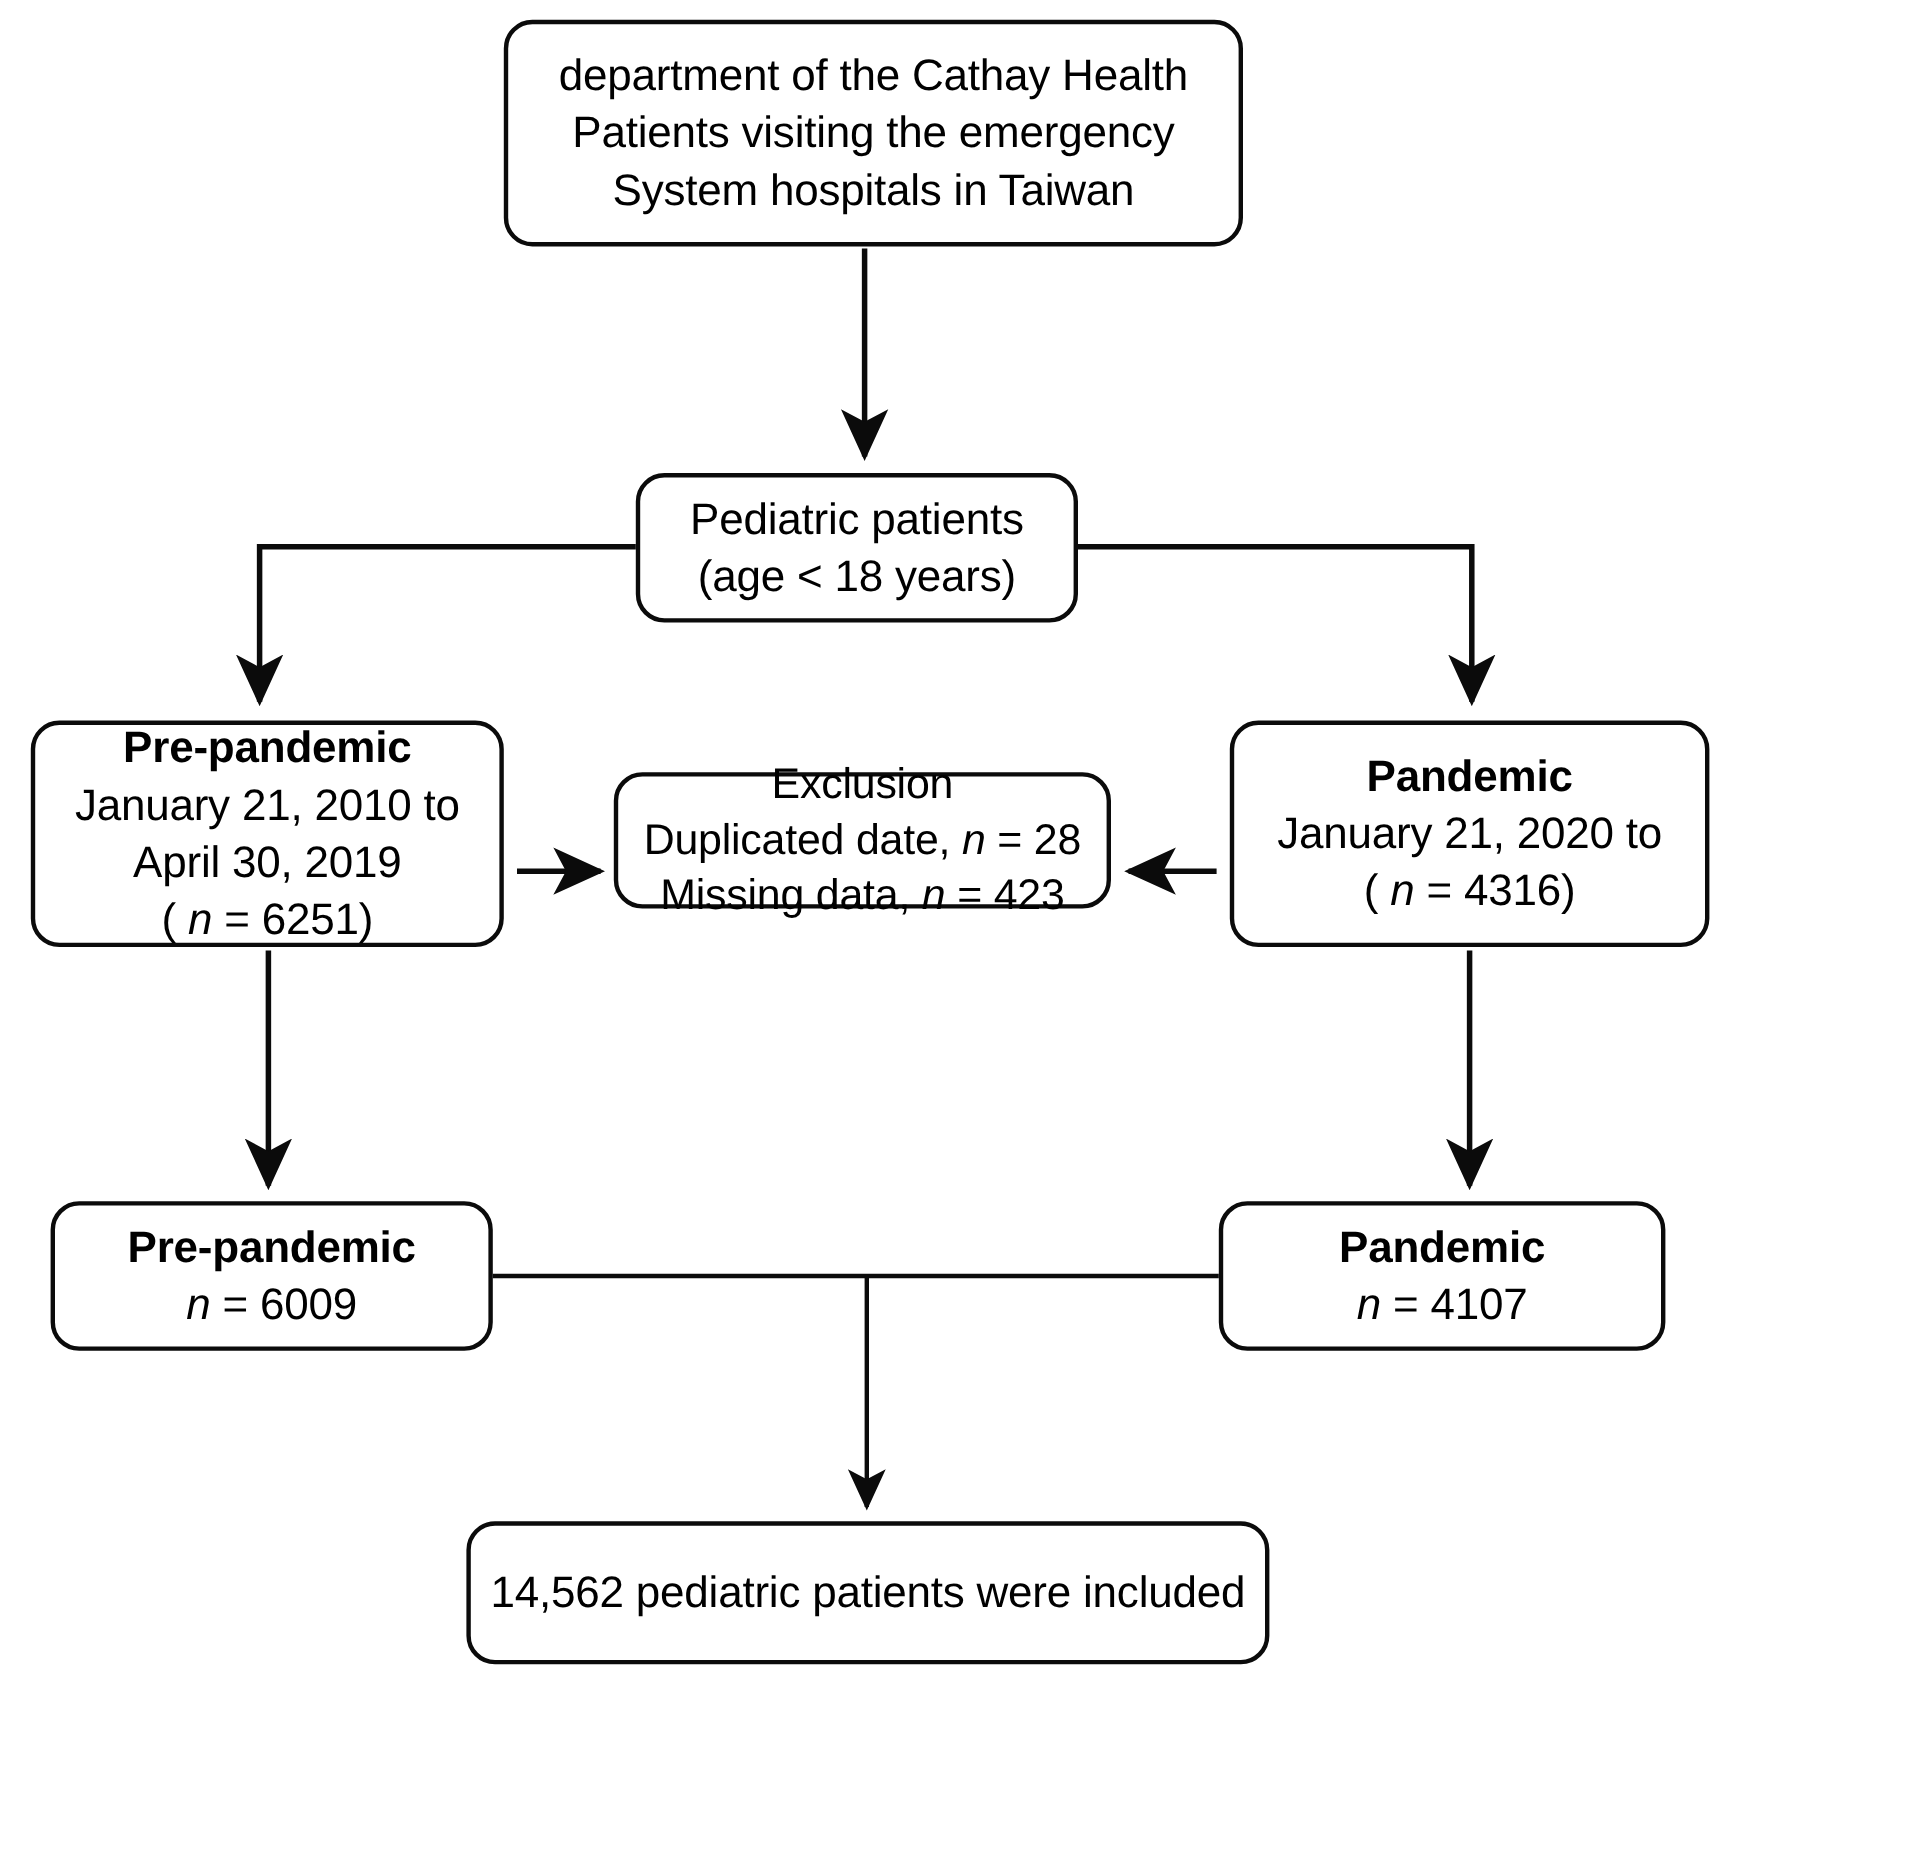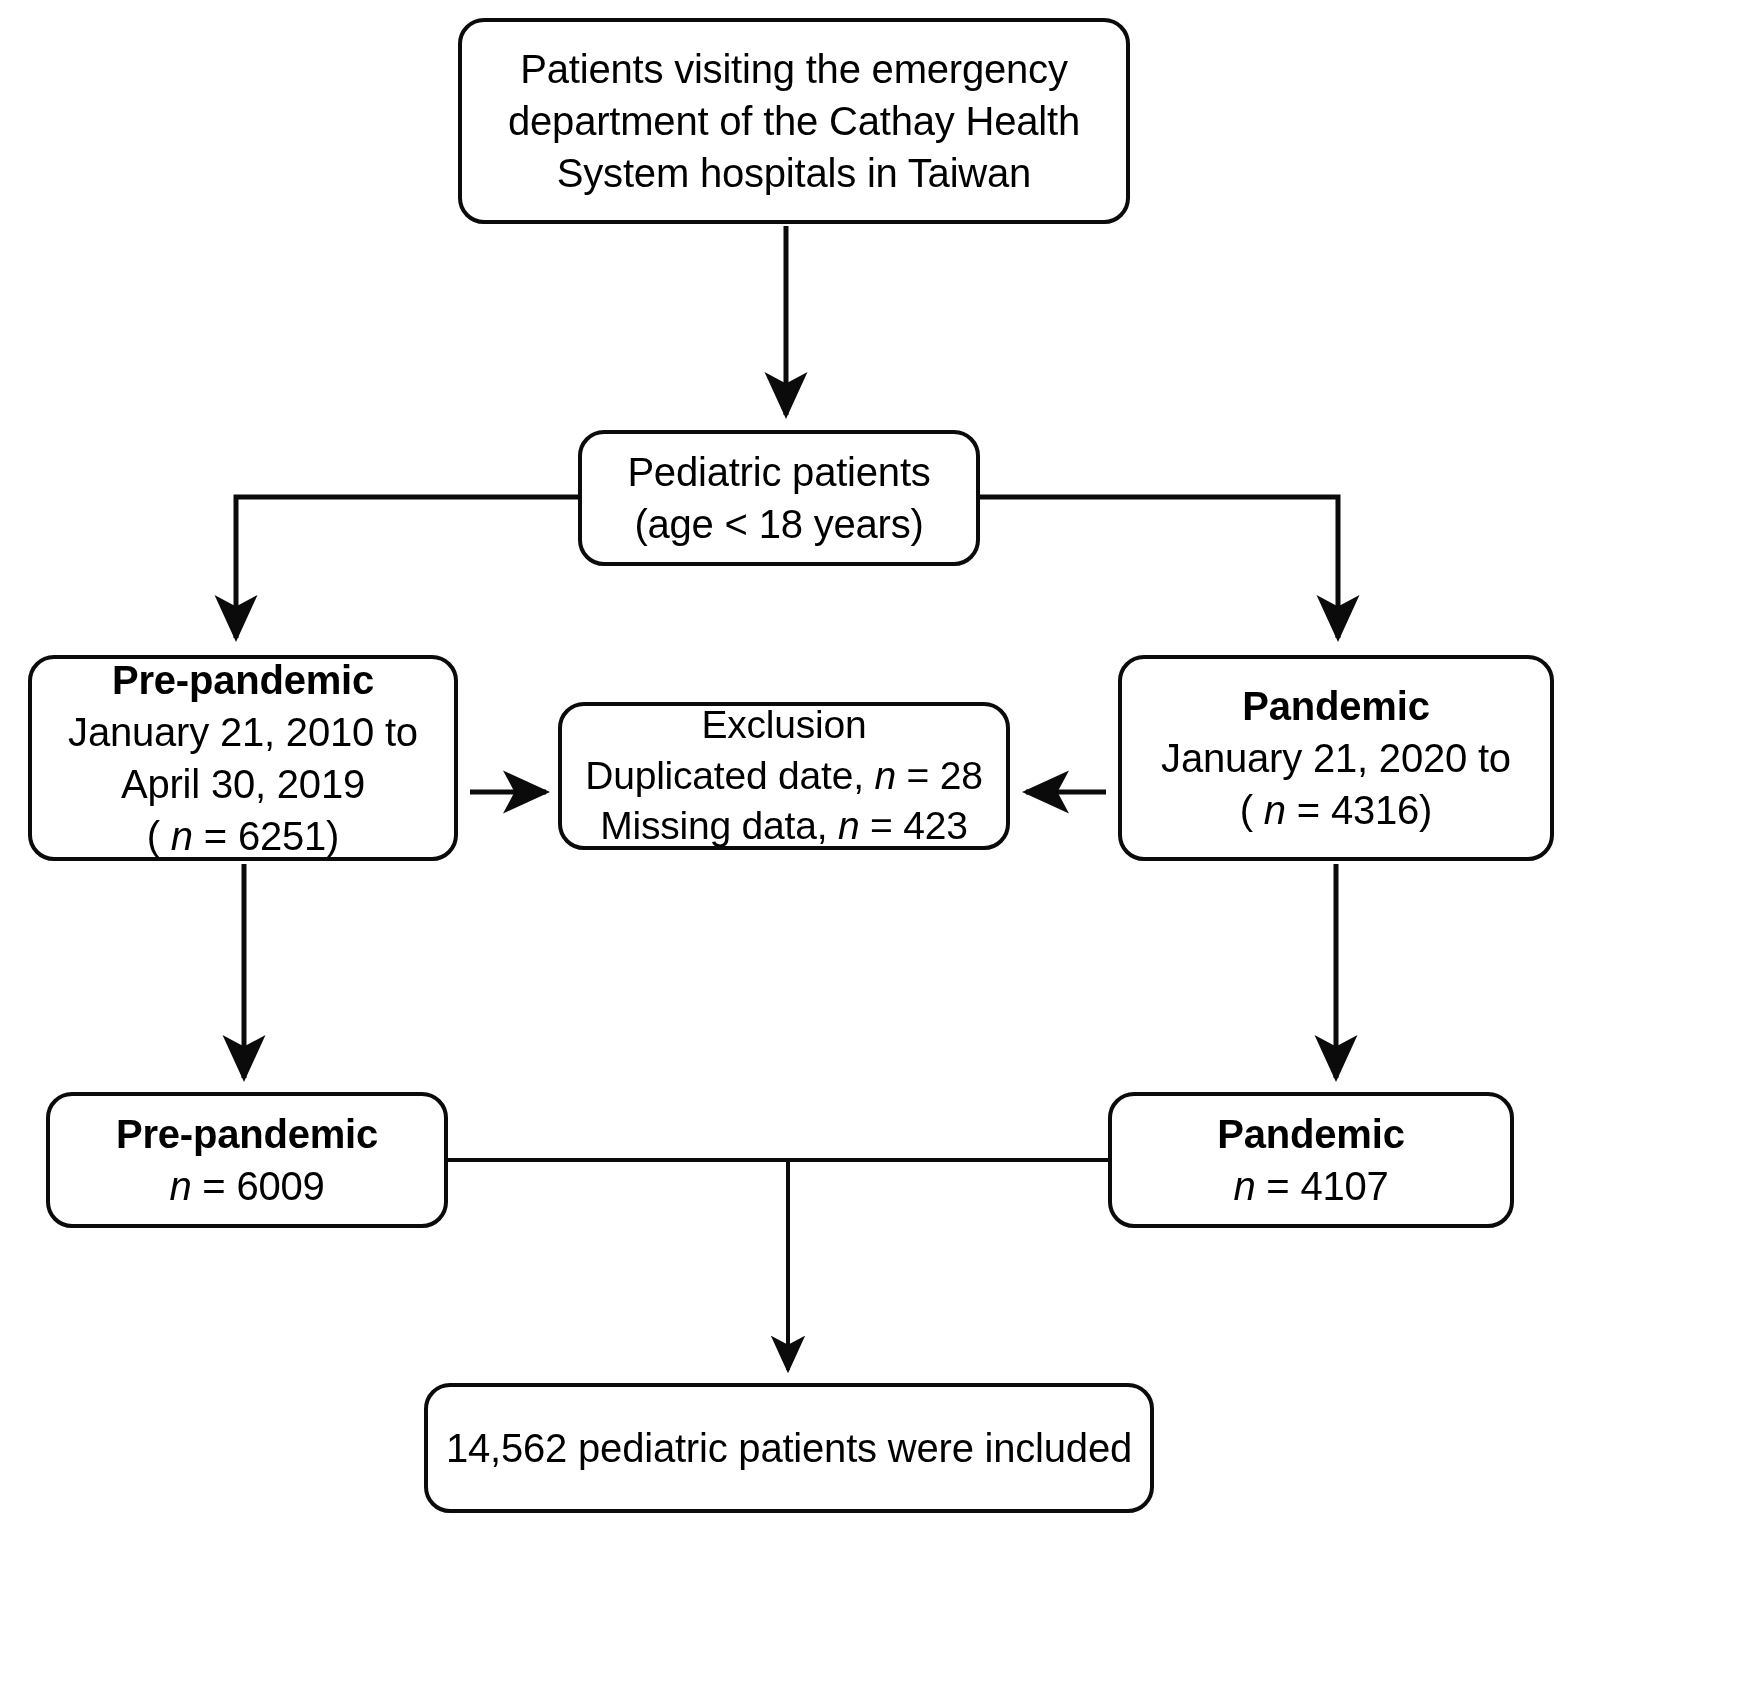--- a/index.html
+++ b/index.html
@@ -45,21 +45,21 @@
     font-weight: bold;
     text-underline-offset: 3px;
     text-decoration-thickness: 3px;
   }
   .it { font-style: italic; }
 
   
   #node-source      { left: 458px;  top: 18px;   width: 672px; height: 206px; }
   #node-pediatric   { left: 578px;  top: 430px;  width: 402px; height: 136px; }
   #node-pre         { left: 28px;   top: 655px;  width: 430px; height: 206px; }
-  #node-exclusion   { left: 558px;  top: 702px;  width: 452px; height: 148px; font-size: 39px; }
+  #node-exclusion   { left: 558px;  top: 702px;  width: 452px; height: 124px; font-size: 39px; }
   #node-pandemic    { left: 1118px; top: 655px;  width: 436px; height: 206px; }
   #node-pre2        { left: 46px;   top: 1092px; width: 402px; height: 136px; }
   #node-pandemic2   { left: 1108px; top: 1092px; width: 406px; height: 136px; }
   #node-final       { left: 424px;  top: 1383px; width: 730px; height: 130px; }
 </style>
 </head>
 <body>
 
 <div id="canvas">
 
@@ -98,22 +98,22 @@
       <line x1="1336" y1="864" x2="1336" y2="1078" stroke="#0b0b0b" stroke-width="5" marker-end="url(#arrowhead)"></line>
     </g>
 
     <g>
       <line x1="448" y1="1160" x2="1108" y2="1160" stroke="#0b0b0b" stroke-width="4"></line>
       <line x1="788" y1="1160" x2="788" y2="1370" stroke="#0b0b0b" stroke-width="4" marker-end="url(#arrowhead)"></line>
     </g>
   </svg>
 
   <div class="node" id="node-source">
+    <span class="ln">department of the Cathay Health</span>
     <span class="ln">Patients visiting the emergency</span>
-    <span class="ln">department of the Cathay Health</span>
     <span class="ln">System hospitals in Taiwan</span>
   </div>
 
   <div class="node" id="node-pediatric">
     <span class="ln">Pediatric patients</span>
     <span class="ln">(age &lt; 18 years)</span>
   </div>
 
   <div class="node" id="node-pre">
     <span class="ln hdr">Pre-pandemic</span>

